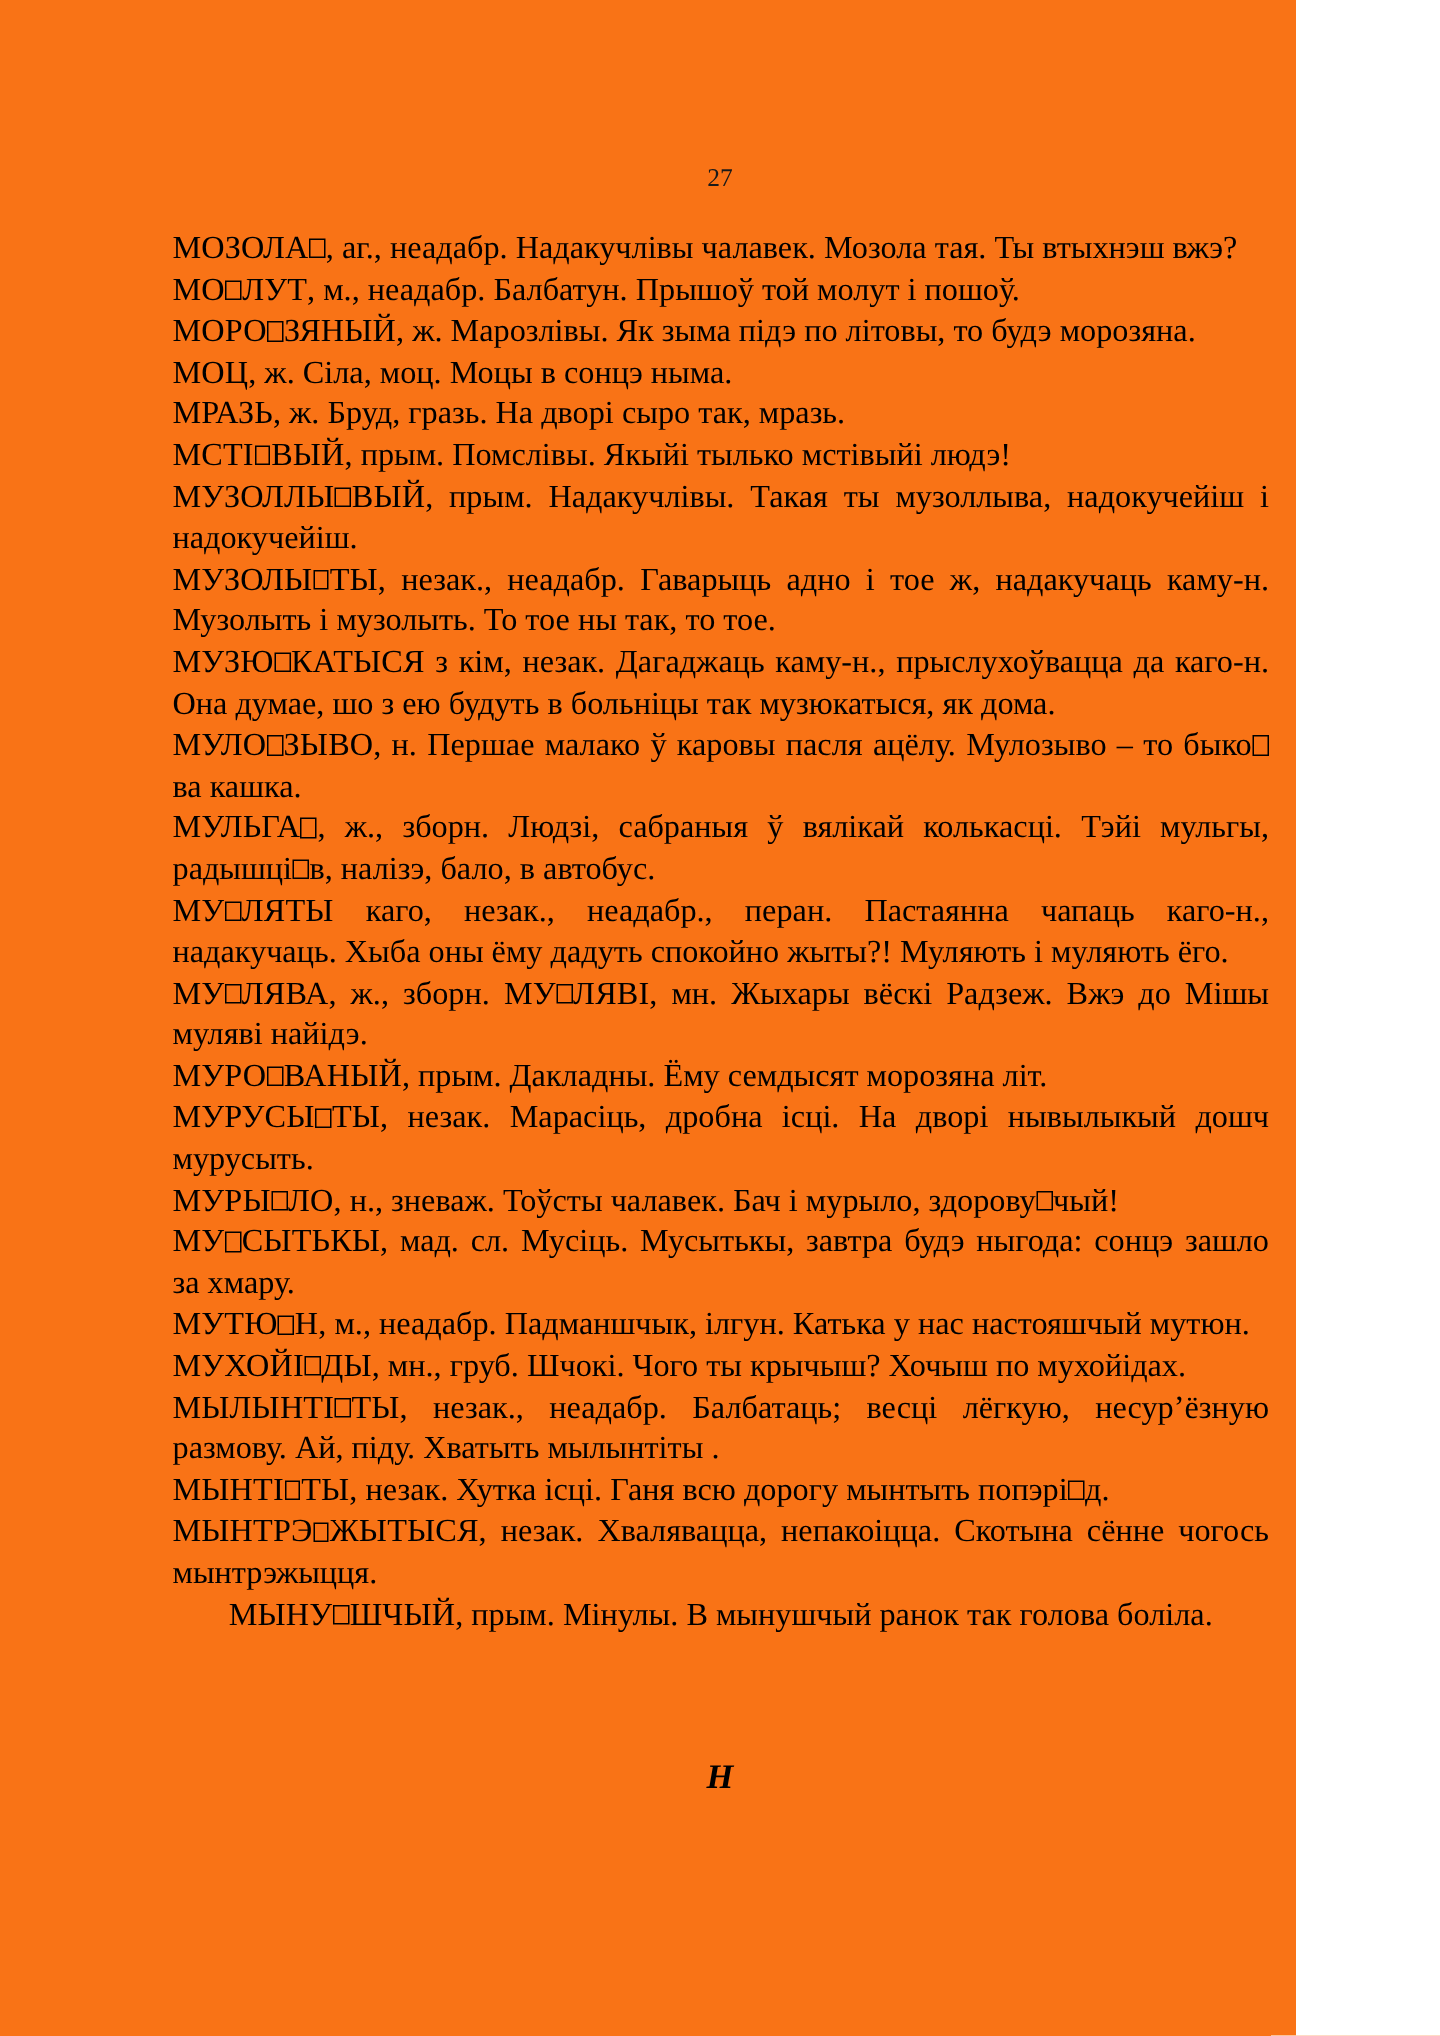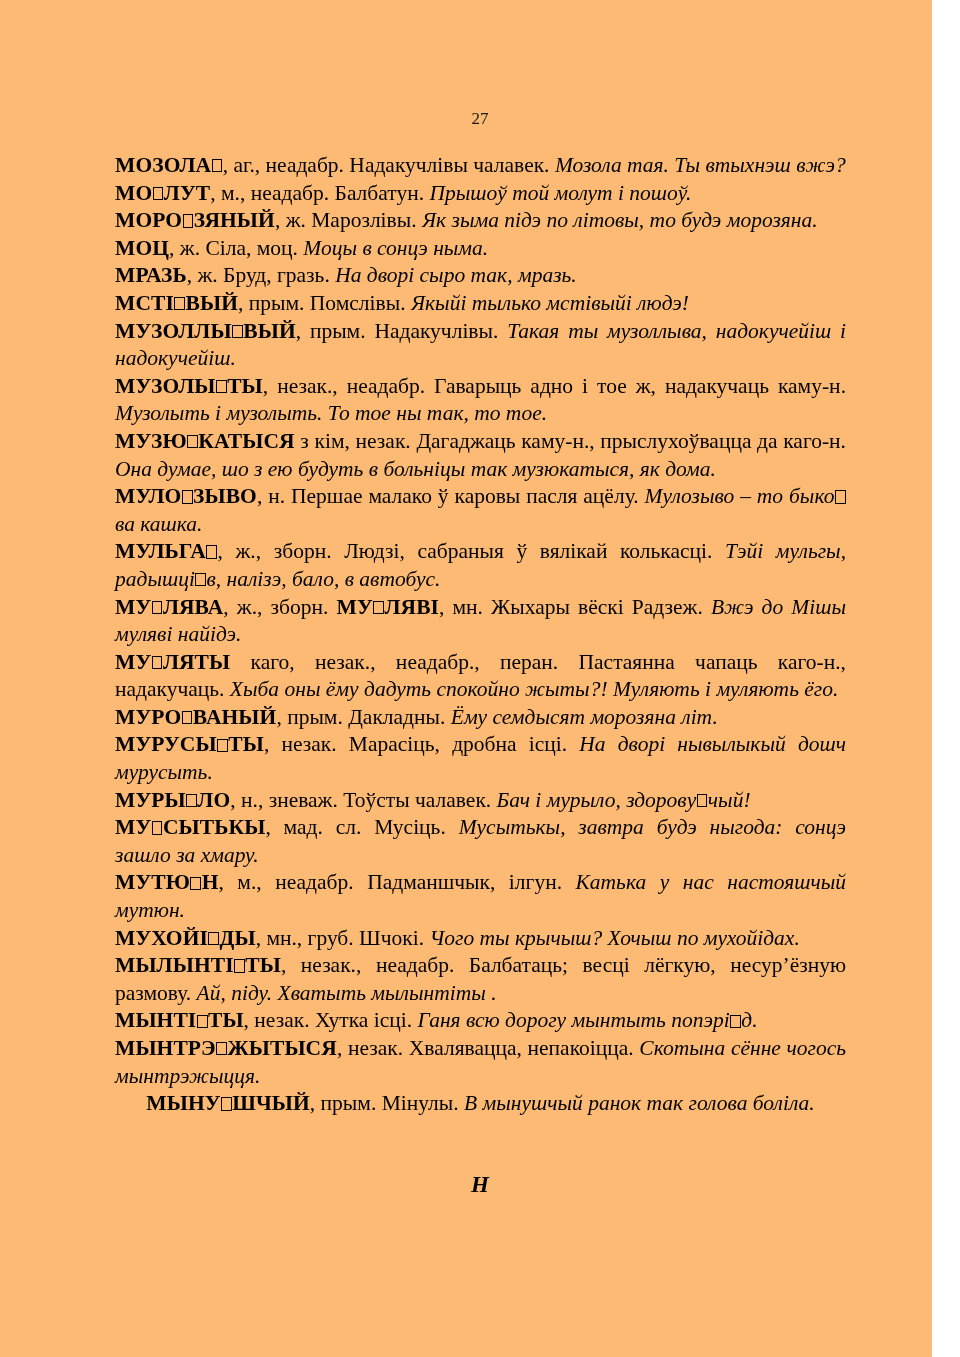--- a/index.html
+++ b/index.html
@@ -2,23 +2,23 @@
 <html><head>
 <meta charset="utf-8">
 <style>
   html, body {
     margin: 0;
     padding: 0;
     background: #ffffff;
   }
   .page {
     position: relative;
-    width: 932px;
+    width: 864px;
     height: 1357px;
-    background: #fdba74;
+    background: #f97316;
     overflow: hidden;
     font-family: "Liberation Serif", "DejaVu Serif", serif;
     color: #000000;
   }
   .folio {
     position: absolute;
     top: 110px;
     left: 0;
     width: 960px;
     text-align: center;
@@ -43,36 +43,35 @@
     text-align: justify;
     text-indent: 0;
   }
   .entry:last-of-type {
     text-align: center;
   }
   
   .hw {
     font-variant: normal;
     letter-spacing: 0.1px;
-    font-weight: bold;
   }
   
   .tofu {
     display: inline-block;
     width: 0.50em;
     height: 0.62em;
     border: 1px solid #000;
     box-sizing: border-box;
     vertical-align: -0.02em;
     margin: 0 0.02em;
     background: transparent;
   }
   
   .gram { }
-  .quote { font-style: italic; }
+  .quote { }
   .gloss { font-style: normal; }
   .letter-mark {
     position: absolute;
     top: 1172px;
     left: 0;
     width: 960px;
     text-align: center;
     font-size: 23px;
     font-weight: bold;
     font-style: italic;
@@ -90,22 +89,22 @@
       <p class="entry"><span class="hw">МО<span class="tofu"></span>ЛУТ</span><span class="gram">, м., неадабр.</span><span class="gloss"> Балбатун. </span><span class="quote">Прышоў той молут і пошоў.</span></p>
       <p class="entry"><span class="hw">МОРО<span class="tofu"></span>ЗЯНЫЙ</span><span class="gram">, ж.</span><span class="gloss"> Марозлівы. </span><span class="quote">Як зыма підэ по літовы, то будэ морозяна.</span></p>
       <p class="entry"><span class="hw">МОЦ</span><span class="gram">, ж.</span><span class="gloss"> Сіла, моц. </span><span class="quote">Моцы в сонцэ ныма.</span></p>
       <p class="entry"><span class="hw">МРАЗЬ</span><span class="gram">, ж.</span><span class="gloss"> Бруд, гразь. </span><span class="quote">На дворі сыро так, мразь.</span></p>
       <p class="entry"><span class="hw">МСТІ<span class="tofu"></span>ВЫЙ</span><span class="gram">, прым.</span><span class="gloss"> Помслівы. </span><span class="quote">Якыйі тылько мстівыйі людэ!</span></p>
       <p class="entry"><span class="hw">МУЗОЛЛЫ<span class="tofu"></span>ВЫЙ</span><span class="gram">, прым.</span><span class="gloss"> Надакучлівы. </span><span class="quote">Такая ты музоллыва, надокучейіш і надокучейіш.</span></p>
       <p class="entry"><span class="hw">МУЗОЛЫ<span class="tofu"></span>ТЫ</span><span class="gram">, незак., неадабр.</span><span class="gloss"> Гаварыць адно і тое ж, надакучаць каму-н. </span><span class="quote">Музолыть і музолыть. То тое ны так, то тое.</span></p>
       <p class="entry"><span class="hw">МУЗЮ<span class="tofu"></span>КАТЫСЯ</span><span class="gram">  з кім, незак.</span><span class="gloss"> Дагаджаць каму-н., прыслухоўвацца да каго-н. </span><span class="quote">Она думае, шо з ею будуть в больніцы так музюкатыся, як дома.</span></p>
       <p class="entry"><span class="hw">МУЛО<span class="tofu"></span>ЗЫВО</span><span class="gram">, н.</span><span class="gloss"> Першае малако ў каровы пасля ацёлу. </span><span class="quote">Мулозыво – то быко<span class="tofu"></span>ва кашка.</span></p>
       <p class="entry"><span class="hw">МУЛЬГА<span class="tofu"></span></span><span class="gram">, ж., зборн.</span><span class="gloss"> Людзі, сабраныя ў вялікай колькасці. </span><span class="quote">Тэйі мульгы, радышці<span class="tofu"></span>в, налізэ, бало, в автобус.</span></p>
+      <p class="entry"><span class="hw">МУ<span class="tofu"></span>ЛЯТЫ</span><span class="gram"> каго, незак., неадабр., перан.</span><span class="gloss"> Пастаянна чапаць каго-н., надакучаць. </span><span class="quote">Хыба оны ёму дадуть спокойно жыты?! Муляють і муляють ёго.</span></p>
       <p class="entry"><span class="hw">МУ<span class="tofu"></span>ЛЯВА</span><span class="gram">, ж., зборн.</span><span class="hw"> МУ<span class="tofu"></span>ЛЯВІ</span><span class="gram">, мн.</span><span class="gloss"> Жыхары вёскі Радзеж. </span><span class="quote">Вжэ до Мішы муляві найідэ.</span></p>
-      <p class="entry"><span class="hw">МУ<span class="tofu"></span>ЛЯТЫ</span><span class="gram"> каго, незак., неадабр., перан.</span><span class="gloss"> Пастаянна чапаць каго-н., надакучаць. </span><span class="quote">Хыба оны ёму дадуть спокойно жыты?! Муляють і муляють ёго.</span></p>
       <p class="entry"><span class="hw">МУРО<span class="tofu"></span>ВАНЫЙ</span><span class="gram">, прым.</span><span class="gloss"> Дакладны. </span><span class="quote">Ёму семдысят морозяна літ.</span></p>
       <p class="entry"><span class="hw">МУРУСЫ<span class="tofu"></span>ТЫ</span><span class="gram">, незак.</span><span class="gloss"> Марасіць, дробна ісці. </span><span class="quote">На дворі нывылыкый дошч мурусыть.</span></p>
       <p class="entry"><span class="hw">МУРЫ<span class="tofu"></span>ЛО</span><span class="gram">, н., зневаж.</span><span class="gloss"> Тоўсты чалавек. </span><span class="quote">Бач і мурыло, здорову<span class="tofu"></span>чый!</span></p>
       <p class="entry"><span class="hw">МУ<span class="tofu"></span>СЫТЬКЫ</span><span class="gram">, мад. сл.</span><span class="gloss"> Мусіць. </span><span class="quote">Мусытькы, завтра будэ ныгода: сонцэ зашло за хмару.</span></p>
       <p class="entry"><span class="hw">МУТЮ<span class="tofu"></span>Н</span><span class="gram">, м., неадабр.</span><span class="gloss"> Падманшчык, ілгун. </span><span class="quote">Катька у нас настояшчый мутюн.</span></p>
       <p class="entry"><span class="hw">МУХОЙІ<span class="tofu"></span>ДЫ</span><span class="gram">, мн., груб.</span><span class="gloss"> Шчокі. </span><span class="quote">Чого ты крычыш? Хочыш по мухойідах.</span></p>
       <p class="entry"><span class="hw">МЫЛЫНТІ<span class="tofu"></span>ТЫ</span><span class="gram">, незак., неадабр.</span><span class="gloss"> Балбатаць; весці лёгкую, несур’ёзную размову. </span><span class="quote">Ай, піду. Хватыть мылынтіты .</span></p>
       <p class="entry"><span class="hw">МЫНТІ<span class="tofu"></span>ТЫ</span><span class="gram">, незак.</span><span class="gloss"> Хутка ісці. </span><span class="quote">Ганя всю дорогу мынтыть попэрі<span class="tofu"></span>д.</span></p>
       <p class="entry"><span class="hw">МЫНТРЭ<span class="tofu"></span>ЖЫТЫСЯ</span><span class="gram">, незак.</span><span class="gloss"> Хвалявацца, непакоіцца. </span><span class="quote">Скотына сённе чогось мынтрэжыцця.</span></p>
       <p class="entry"><span class="hw">МЫНУ<span class="tofu"></span>ШЧЫЙ</span><span class="gram">, прым.</span><span class="gloss"> Мінулы. </span><span class="quote">В мынушчый ранок так голова боліла.</span></p>

